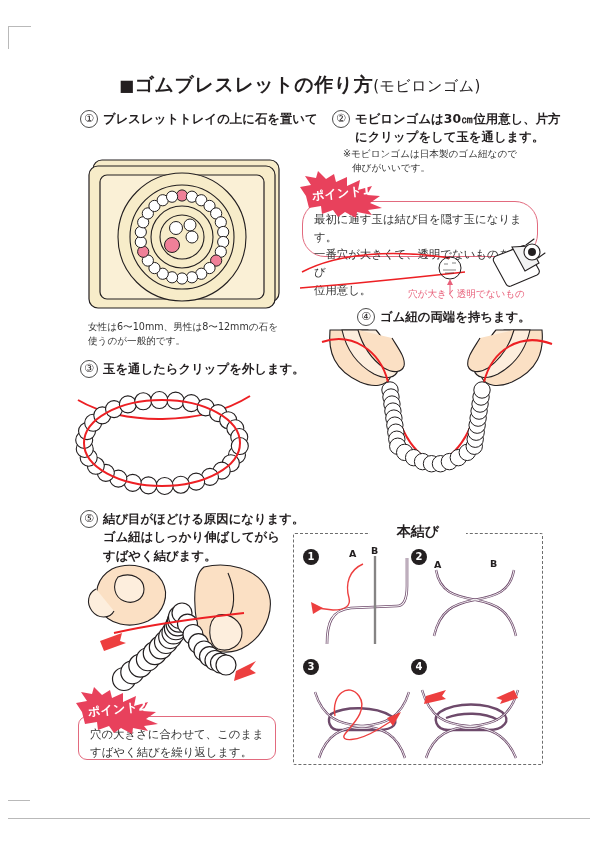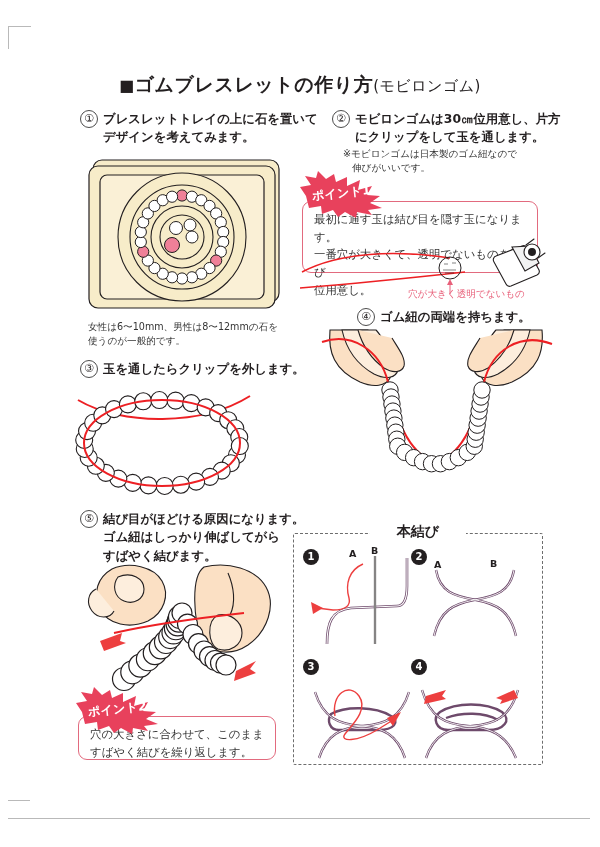--- a/index.html
+++ b/index.html
@@ -55,21 +55,20 @@
 <div class="crop bl"></div>
 <div class="crop bl2"></div>
 
 <div class="title">
   <span class="sq">■</span><span>ゴムブレスレットの作り方</span><span class="paren">(モビロンゴム)</span>
 </div>
 
 <div class="step" style="left:60px;top:110px;width:240px;">
   <span class="num">①</span><span class="body">
     <span>ブレスレットトレイの上に石を置いて</span><br>
-    <span>デザインを考えてみます。</span>
   </span>
 </div>
 
 <div class="ill" style="left:80px;top:152px;">
 <svg width="215" height="168" viewBox="0 0 215 168">
   <g stroke="#231f20" stroke-width="1.2" fill="#f7ecc9">
     <path d="M22 8 h168 a9 9 0 0 1 9 9 v124 a9 9 0 0 1 -9 9 h-168 a9 9 0 0 1 -9 -9 v-124 a9 9 0 0 1 9 -9 z"></path>
     <path d="M18 14 h168 a9 9 0 0 1 9 9 v124 a9 9 0 0 1 -9 9 h-168 a9 9 0 0 1 -9 -9 v-124 a9 9 0 0 1 9 -9 z"></path>
     <path d="M27 23 h150 a7 7 0 0 1 7 7 v110 a7 7 0 0 1 -7 7 h-150 a7 7 0 0 1 -7 -7 v-110 a7 7 0 0 1 7 -7 z" fill="#faf0d6"></path>
   </g>
@@ -131,21 +130,21 @@
   <span>※モビロンゴムは日本製のゴム紐なので</span><br>
   <span style="margin-left:9px;display:inline-block;">伸びがいいです。</span>
 </div>
 
 <div class="burst" style="left:300px;top:174px;">
   <svg width="100" height="40" viewBox="0 0 100 40">
     <polygon fill="#e8415c" points="6,22 0,13 11,11 5,2 16,4 18,-3 26,5 34,0 36,8 47,3 47,12 60,6 58,16 72,12 67,21 80,22 70,29 82,34 68,36 72,41 57,38 56,44 45,38 38,43 33,36 22,40 21,32 9,34"></polygon>
   </svg>
   <span>ポイント1</span>
 </div>
-<div class="pbox" style="left:302px;top:201px;width:236px;height:72px;">
+<div class="pbox" style="left:302px;top:201px;width:236px;height:56px;border-radius:23px;">
   <span>最初に通す玉は結び目を隠す玉になります。</span><br>
   <span>一番穴が大きくて、透明でないものを選び</span><br>
   <span>位用意し。</span>
 </div>
 
 <div class="ill" style="left:300px;top:242px;">
 <svg width="248" height="60" viewBox="0 0 248 60">
   <path d="M2 30 C40 10 95 8 150 16" fill="none" stroke="#ed2024" stroke-width="1.5"></path>
   <path d="M0 46 C50 42 110 36 165 30" fill="none" stroke="#ed2024" stroke-width="1.5"></path>
   <g stroke="#231f20" stroke-width="1.1" fill="#fff">

